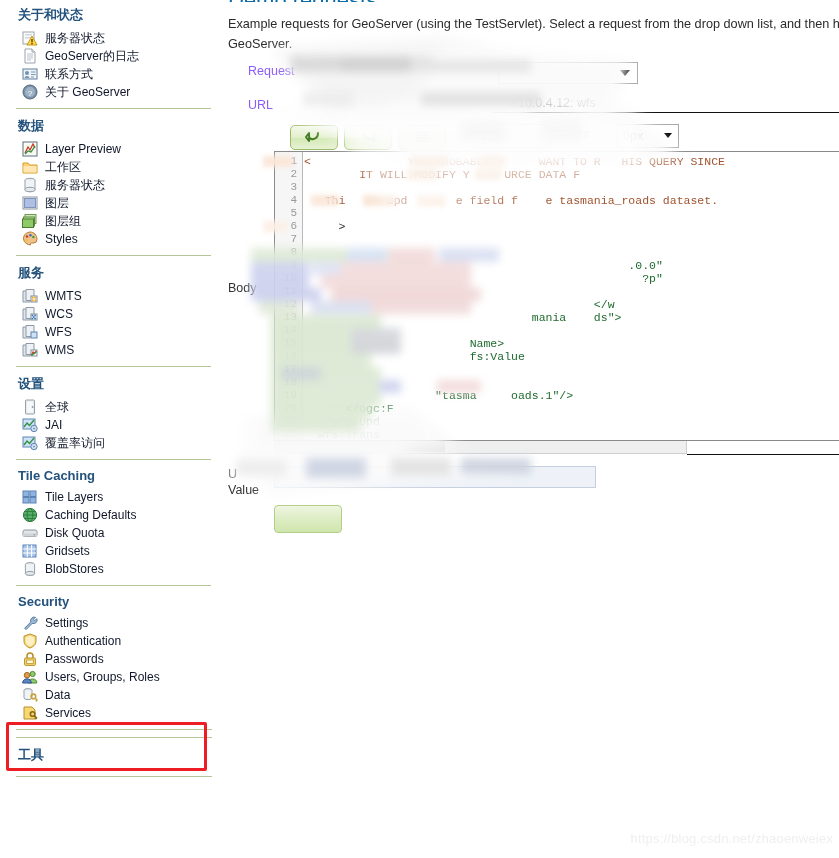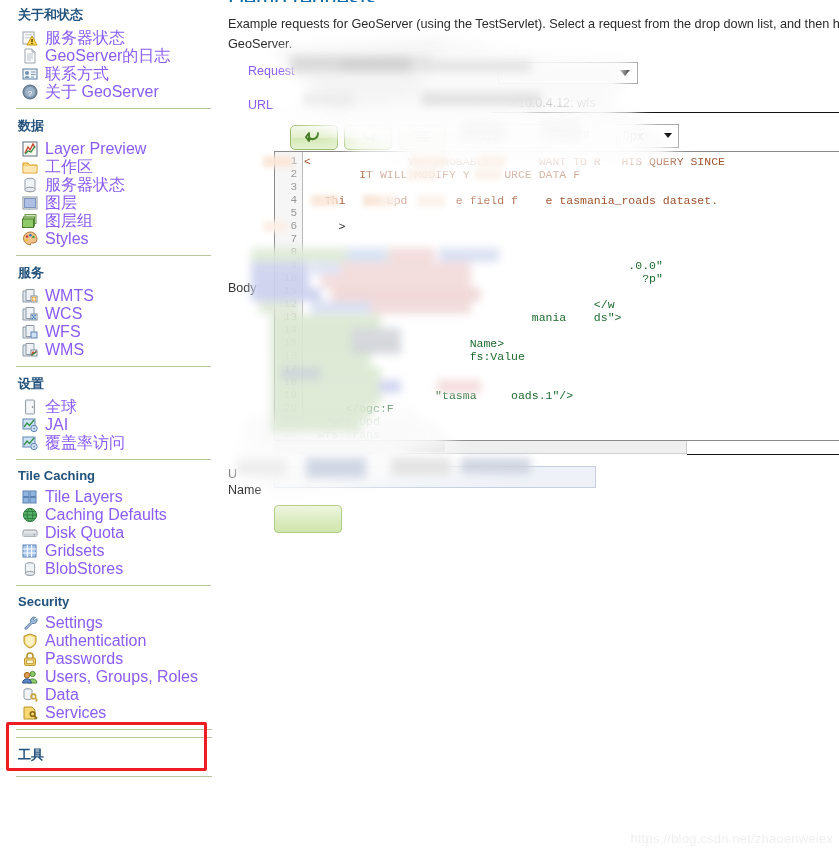--- a/index.html
+++ b/index.html
@@ -41,22 +41,22 @@
     cursor: pointer;
   }
   .nav-item .ico {
     width: 16px; height: 16px;
     margin-right: 7px;
     flex: 0 0 16px;
     position: relative;
     display: inline-block;
   }
   .nav-item .lbl {
-    font-size: 16px;
-    color: #8b5cf6;
+    font-size: 12px;
+    color: #0f172a;
     line-height: 16px;
     white-space: nowrap;
   }
   .nav-divider {
     height: 1px;
     background: #b4c79a;
     margin: 7px 0 2px 8px;
     width: 196px;
   }
 
@@ -775,21 +775,21 @@
         </div>
       <div id="code"><div class="cl cm">&lt;              YOU PROBABLY       WANT TO R   HIS QUERY SINCE</div><div class="cl cm">        IT WILL MODIFY Y     URCE DATA F</div><div class="cl"></div><div class="cl cm">   Thi      upd       e field f    e tasmania_roads dataset.</div><div class="cl"></div><div class="cl">     &gt;</div><div class="cl"></div><div class="cl"></div><div class="cl tg">                                               .0.0"</div><div class="cl tg">                                                 ?p"</div><div class="cl tg"></div><div class="cl tg">                                          &lt;/w</div><div class="cl tg">                                 mania    ds"&gt;</div><div class="cl tg"></div><div class="cl tg">                        Name&gt;</div><div class="cl tg">                        fs:Value</div><div class="cl tg"></div><div class="cl tg"></div><div class="cl tg">                   "tasma     oads.1"/&gt;</div><div class="cl tg">      &lt;/ogc:F</div><div class="cl tg">   /wfs:Upd</div><div class="cl tg">  wfs:Trans</div></div>
     </div>
     <div id="hscroll">
       <div class="thumb"></div>
     </div>
     <div id="editor-bottomline"></div>
 
     <div id="name-label">
       <span class="dim">U</span><br>
-      <span>Name</span>
+      <span>Value</span>
     </div>
     <div id="name-field"></div>
     <div id="submit-btn"></div>
 
     <div class="smear" style="left:0;top:0;width:628px;height:560px;">
       <svg width="628" height="560" viewBox="0 0 628 560" style="display:block">
         <defs>
           <filter id="bl8" x="-30%" y="-30%" width="160%" height="160%">
               <feGaussianBlur stdDeviation="7"></feGaussianBlur>
             </filter>

